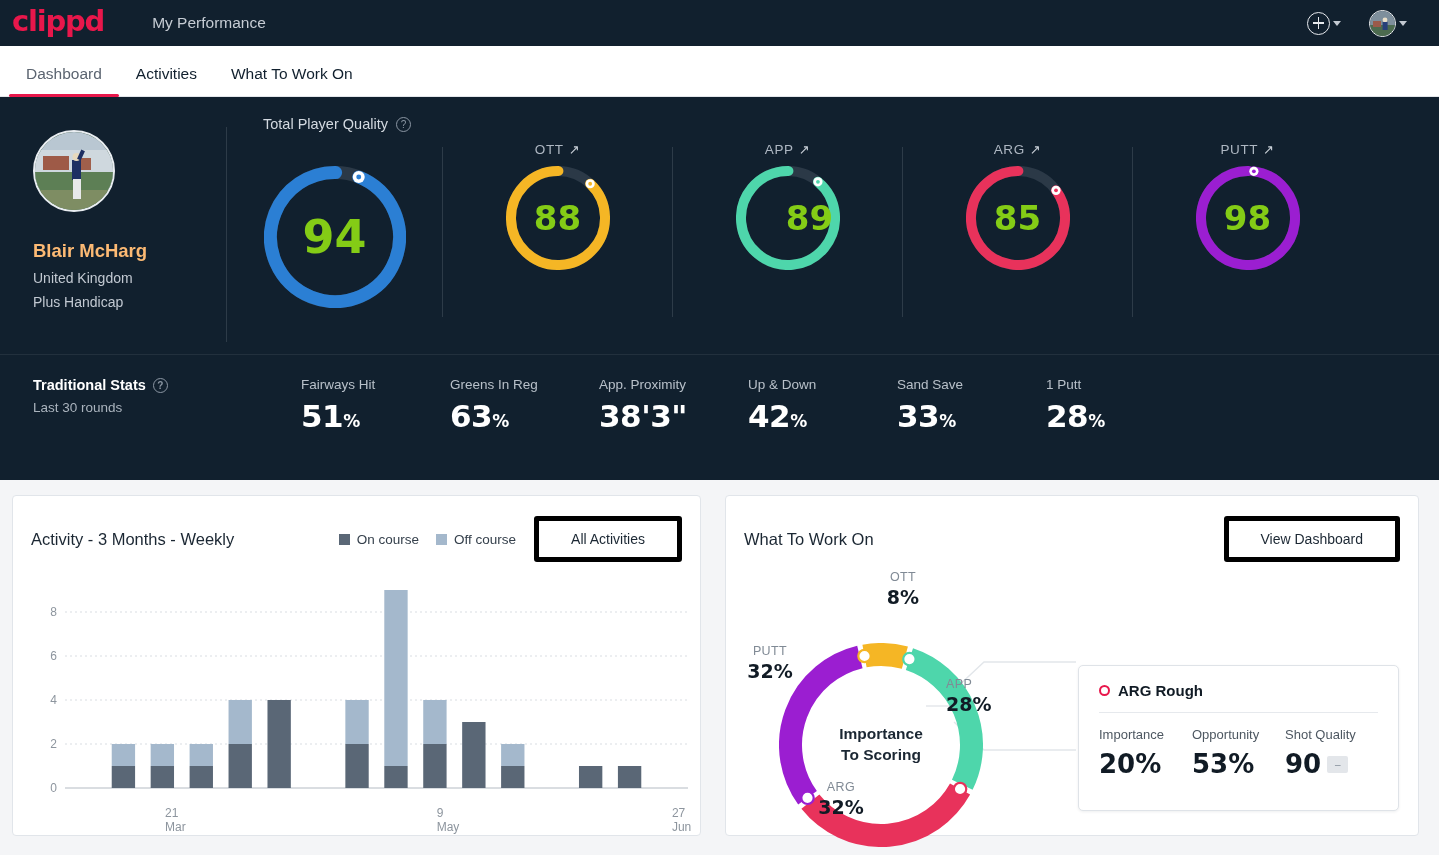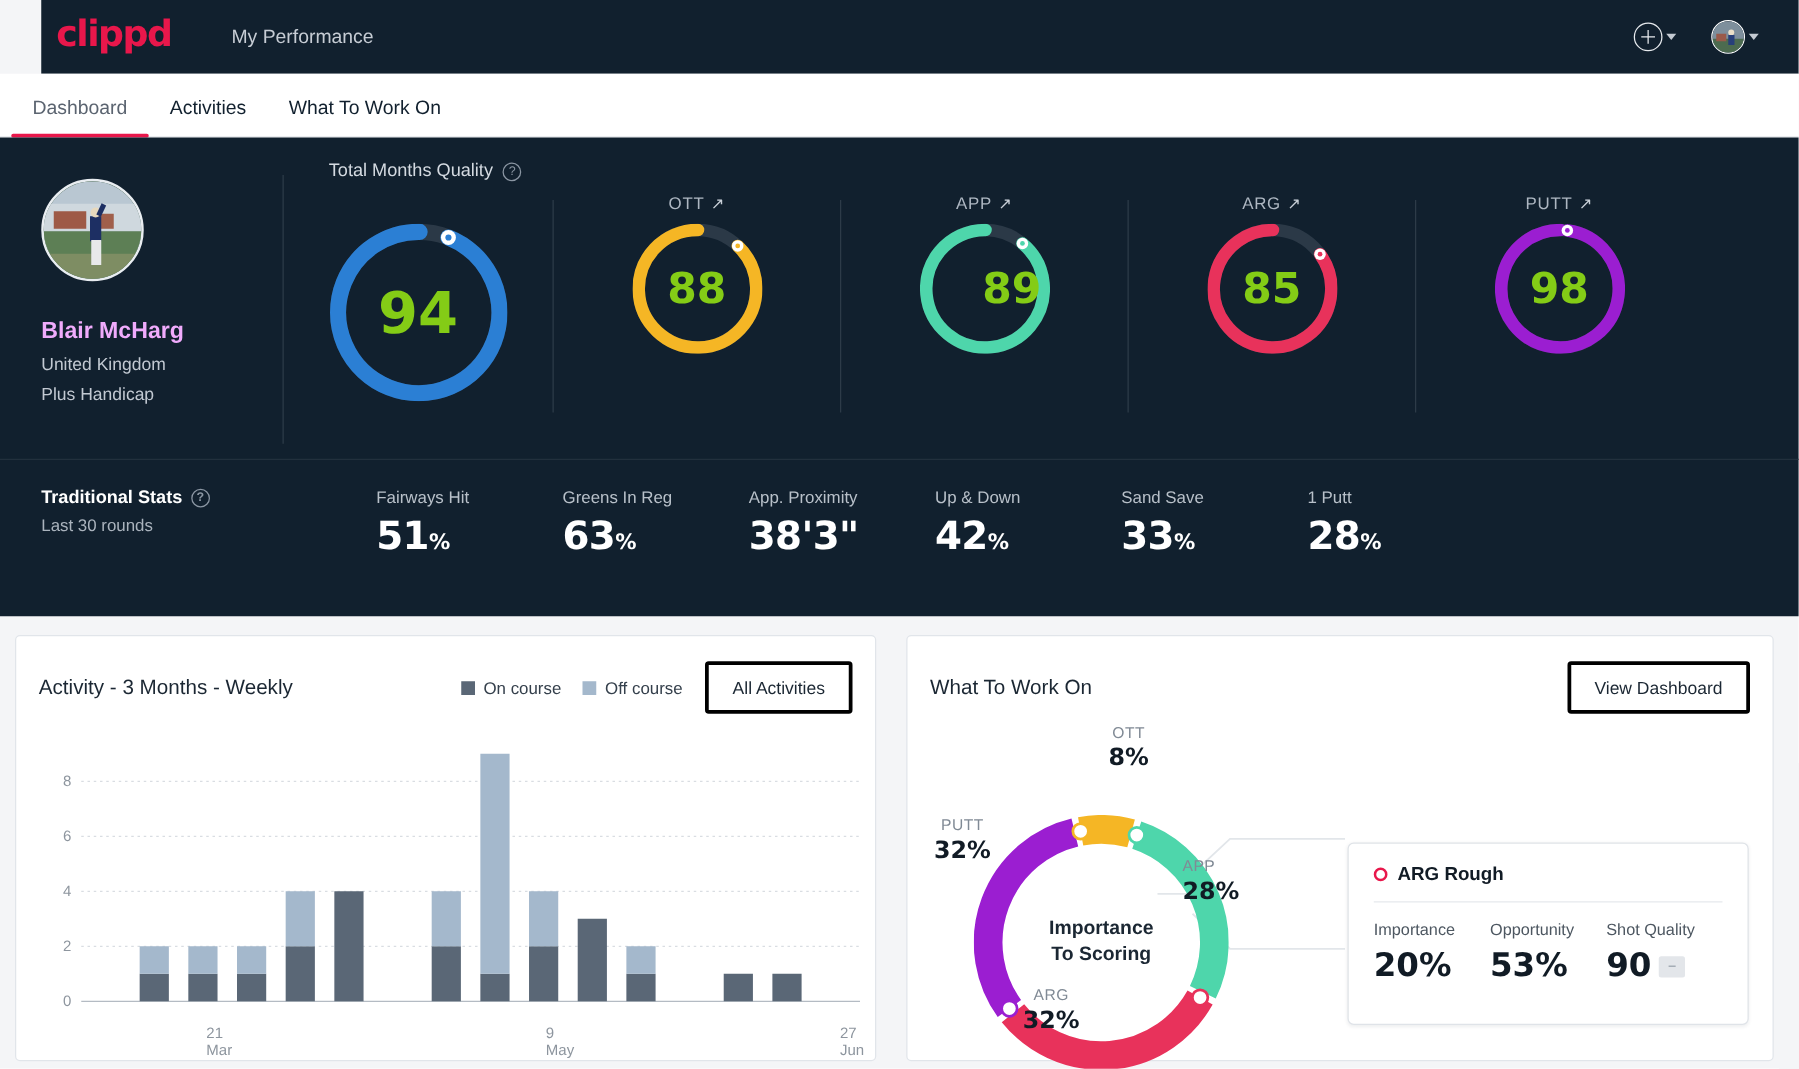--- a/index.html
+++ b/index.html
@@ -6,23 +6,22 @@
   html, body {
     width: 1439px; height: 855px;
     background: #ffffff;
     font-family: "Liberation Sans", sans-serif;
     overflow: hidden;
   }
   .page { position: relative; width: 1439px; height: 855px; background:#f4f5f7; }
 
   
   .topbar {
-    height: 59px; background:#11202e; display:flex; align-items:center;
+    height: 46px; background:#11202e; display:flex; align-items:center;
     padding: 0 32px 0 12px;
-    margin-left: 33px;
   }
   .logo { font-size: 29px; font-weight: 700; color:#e8174b; letter-spacing:-1.2px;
           font-family:"DejaVu Sans", sans-serif; line-height:1; padding-bottom:4px;}
   .nav-title { color:#c6ccd4; font-size:15.5px; margin-left:48px; }
   .topbar-right { margin-left:auto; display:flex; align-items:center; gap:6px; }
   .circ-plus { width:23px; height:23px; border-radius:50%; border:1.6px solid #e7eaee;
                position:relative; }
   .circ-plus:before, .circ-plus:after { content:""; position:absolute; background:#e7eaee; }
   .circ-plus:before { left:50%; top:4.5px; width:1.6px; height:11.5px; margin-left:-0.8px;}
   .circ-plus:after { top:50%; left:4.5px; height:1.6px; width:11.5px; margin-top:-0.8px;}
@@ -38,21 +37,21 @@
   .tab.active { color:#5b6470; }
   .tab.active:after { content:""; position:absolute; left:0; right:0; bottom:-1px;
                       height:3px; background:#e8174b; border-radius:2px;}
 
   
   .hero { background:#11202e; height:383px; position:relative; }
   .hero-top { display:flex; height:257px; }
   .profile { width:226px; padding:33px 0 0 33px; }
   .avatar-lg { width:82px;height:82px;border-radius:50%;overflow:hidden;
                border:2px solid #e9edf1; background:#3a5a40; position:relative;}
-  .pname { color:#f0abfc; font-size:18.5px; font-weight:700; margin-top:28px; }
+  .pname { color:#fdba74; font-size:18.5px; font-weight:700; margin-top:28px; }
   .pmeta { color:#c2c9d2; font-size:14px; margin-top:8px;}
   .divider-v { width:1px; background:#2d3b48; height:215px; margin-top:30px;}
 
   .gauges { flex:1; position:relative; }
   .tpq-label { position:absolute; left:36px; top:19px; display:flex; align-items:center; gap:8px;
                color:#d4dae1; font-size:14.5px; }
   .qmark { width:15px;height:15px;border-radius:50%;border:1.3px solid #8b96a3;
            color:#8b96a3; font-size:10px; line-height:13px; text-align:center; }
   .gauge-row { position:absolute; left:0; right:0; top:44px; display:flex; align-items:flex-start;}
   .gauge-cell { position:relative; display:flex; flex-direction:column; align-items:center; }
@@ -79,22 +78,22 @@
   
   .cards { display:flex; gap:24px; padding:15px 19px 0 12px; }
   .card { background:#fff; border:1px solid #e1e5ea; border-radius:4px; position:relative; }
   .card-a { width:689px; height:341px; }
   .card-b { width:694px; height:341px; }
   .card-head { display:flex; align-items:center; padding:20px 18px 0 18px; }
   .card-title { font-size:16.5px; color:#1b2733; }
   .legend { display:flex; gap:17px; margin-left:auto; margin-right:18px; align-items:center;}
   .lg { display:flex; align-items:center; gap:7px; font-size:13.5px; color:#35404c;}
   .sw { width:11px;height:11px; display:inline-block;}
-  .btn-outline { border:3px solid #000000; background:#fff; font-size:14px; color:#1b2733;
-                 padding:10px 19px; border-radius:3px; cursor:pointer; white-space:nowrap;
+  .btn-outline { border:5px solid #000000; background:#fff; font-size:14px; color:#1b2733;
+                 padding:10px 32px; border-radius:3px; cursor:pointer; white-space:nowrap;
                  font-family:"Liberation Sans", sans-serif;}
 
   
   .chart { position:absolute; left:0; top:76px; width:689px; height:262px; }
   .ytick { position:absolute; font-size:12px; color:#8d959e; right:calc(100% + 8px);
            transform:translateY(-50%); }
   .xtick { position:absolute; font-size:12px; color:#8d959e; transform:translateX(-50%); top:24px;}
 
   
   .donut-wrap { position:absolute; left:0; top:60px; width:270px; height:270px;}
@@ -173,21 +172,21 @@
         </div>
         <div class="pname">Blair McHarg</div>
         <div class="pmeta">United Kingdom</div>
         <div class="pmeta">Plus Handicap</div>
       </div>
 
       <div class="divider-v"></div>
 
       <div class="gauges">
         <div class="tpq-label">
-          <span>Total Months Quality</span>
+          <span>Total Player Quality</span>
           <span class="qmark">?</span>
         </div>
         <div class="gauge-row" id="gaugeRow">
             <div class="gauge-cell big">
   <div class="g-title"></div>
   <div style="position:relative">
     <svg width="142" height="142" style="display:block">
     <circle cx="71" cy="71" r="64.5" fill="none" stroke="#2b3947" stroke-width="13"></circle>
     <circle cx="71" cy="71" r="64.5" fill="none" stroke="#2b7fd4" stroke-width="13" stroke-dasharray="380.94952517429834 24.315927138784957" stroke-linecap="round" transform="rotate(-68.4 71 71)"></circle>
     <circle cx="94.74403364816172" cy="11.02941666020778" r="5.98" fill="#ffffff"></circle>

